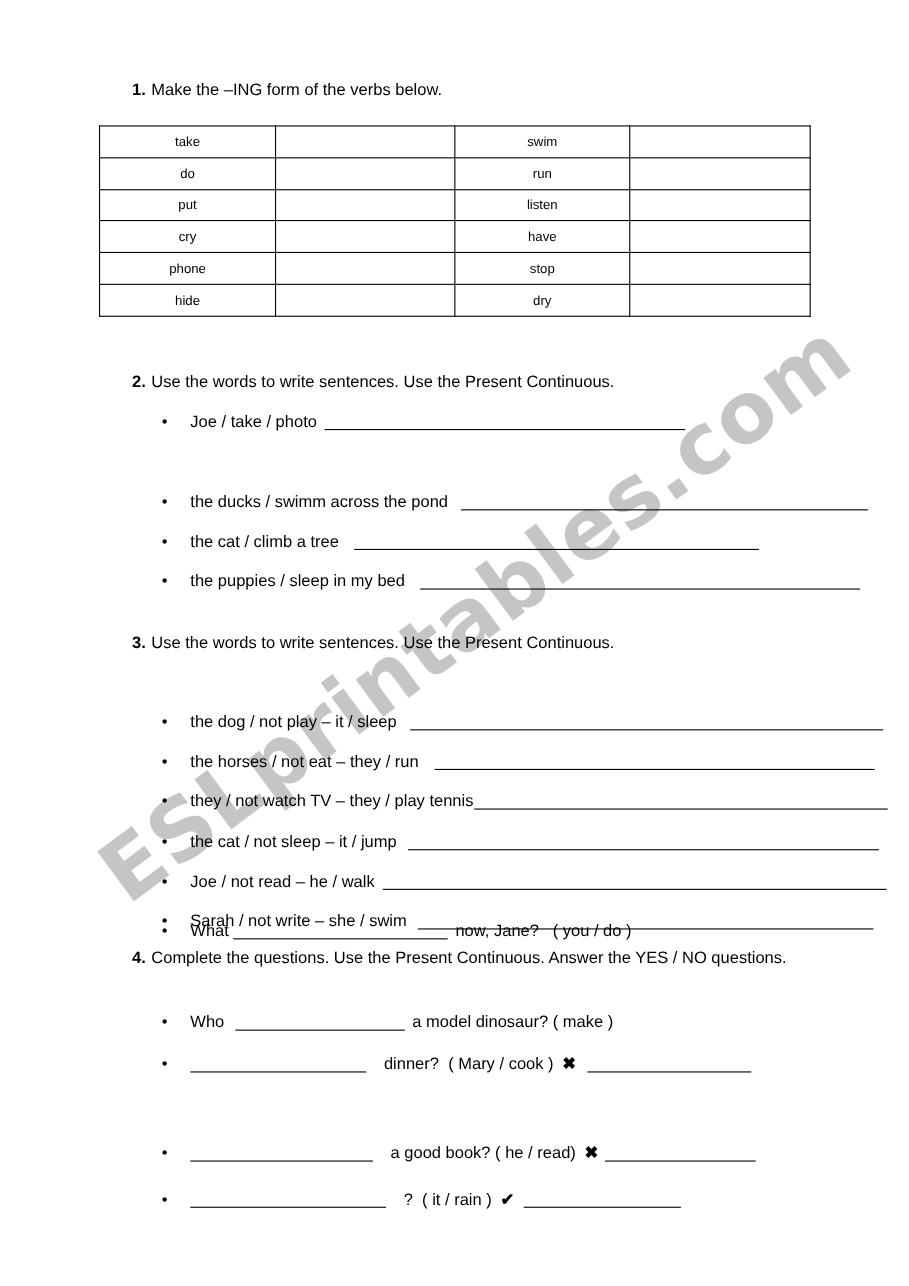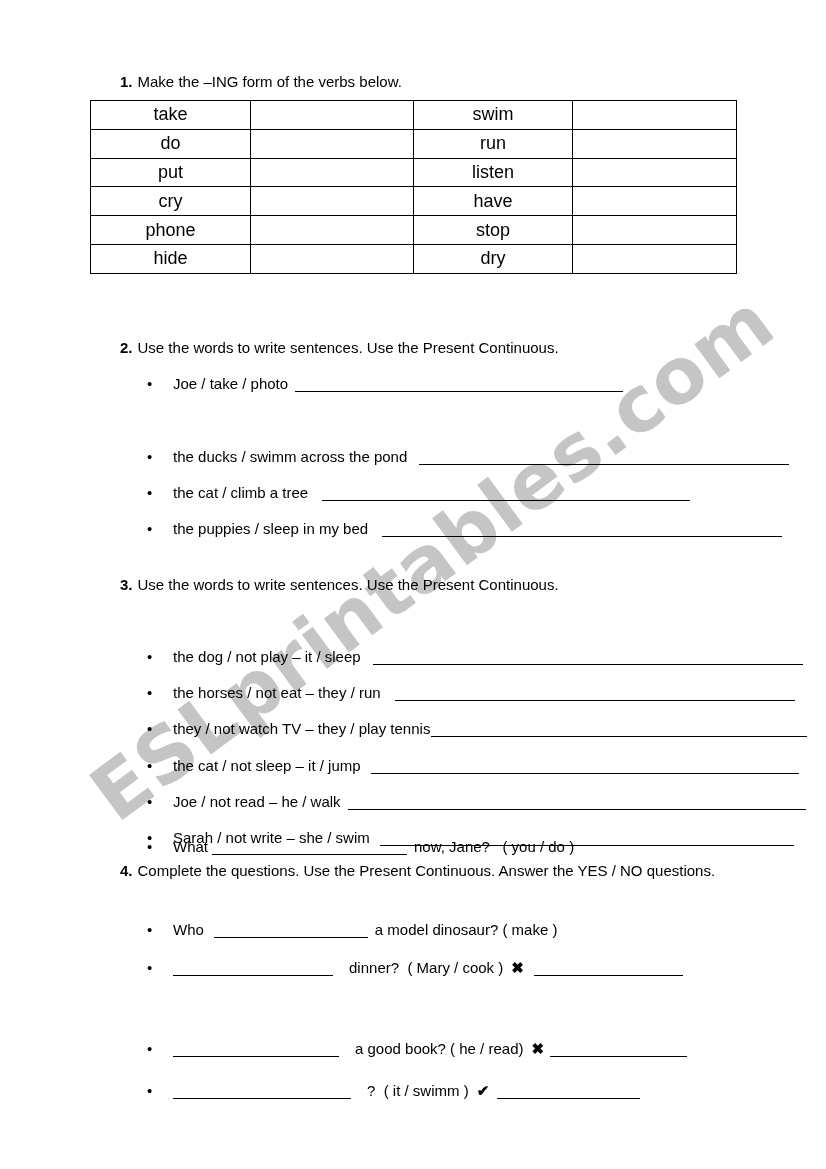--- a/index.html
+++ b/index.html
@@ -10,22 +10,22 @@
     position:absolute; left:78px; top:772px; z-index:0;
     font-family:"DejaVu Sans", sans-serif; font-weight:bold;
     font-size:77px; line-height:1; letter-spacing:1px; white-space:nowrap;
     color:#c5c5c5; transform:rotate(-36.5deg); transform-origin:0 0;
     user-select:none;
   }
   .content { position:absolute; left:0; top:0; width:826px; height:1169px; z-index:1; }
   .heading { position:absolute; left:95px; font-size:15px; white-space:pre; }
   .heading b { margin-right:5px; }
   table.verb-table {
-    position:absolute; left:90px; top:100px; width:646px;
-    border-collapse:collapse; table-layout:fixed; font-size:18px;border-radius:22px;
+    position:absolute; left:90px; top:114px; width:646px;
+    border-collapse:collapse; table-layout:fixed; font-size:12px;border-radius:22px;
   }
   .verb-table td { border:1px solid #000; height:28.8px; text-align:center; padding:0; }
   .li { position:absolute; left:122px; font-size:15px; line-height:18px; white-space:pre; }
   .bullet { display:inline-block; width:26px; }
   .blank {
     display:inline-block; border-bottom:1px solid #000;
     height:15px; vertical-align:-3px; margin-left:7px;
   }
   .blank.tight { margin-left:1px; }
   .blank.lead { margin-left:0; }
@@ -143,17 +143,17 @@
     <div class="li" style="top:903px">
       <span class="bullet">•</span><span class="pre">Who</span><span class="blank" style="width:154px;margin-left:10px"></span><span class="post">a model dinosaur? ( make )</span>
     </div>
     <div class="li" style="top:941px">
       <span class="bullet">•</span><span class="blank lead" style="width:160px"></span><span class="post tight">dinner?  ( Mary / cook )</span><span class="mark">✖</span><span class="blank" style="width:149px;margin-left:10px"></span>
     </div>
     <div class="li" style="top:1022px">
       <span class="bullet">•</span><span class="blank lead" style="width:166px"></span><span class="post tight">a good book? ( he / read)</span><span class="mark">✖</span><span class="blank" style="width:137px;margin-left:6px"></span>
     </div>
     <div class="li" style="top:1064px">
-      <span class="bullet">•</span><span class="blank lead" style="width:178px"></span><span class="post tight">?  ( it / swimm )</span><span class="mark">✔</span><span class="blank" style="width:143px;margin-left:8px"></span>
+      <span class="bullet">•</span><span class="blank lead" style="width:178px"></span><span class="post tight">?  ( it / rain )</span><span class="mark">✔</span><span class="blank" style="width:143px;margin-left:8px"></span>
     </div>
 
   </div>
 </div>
 
 </body></html>

